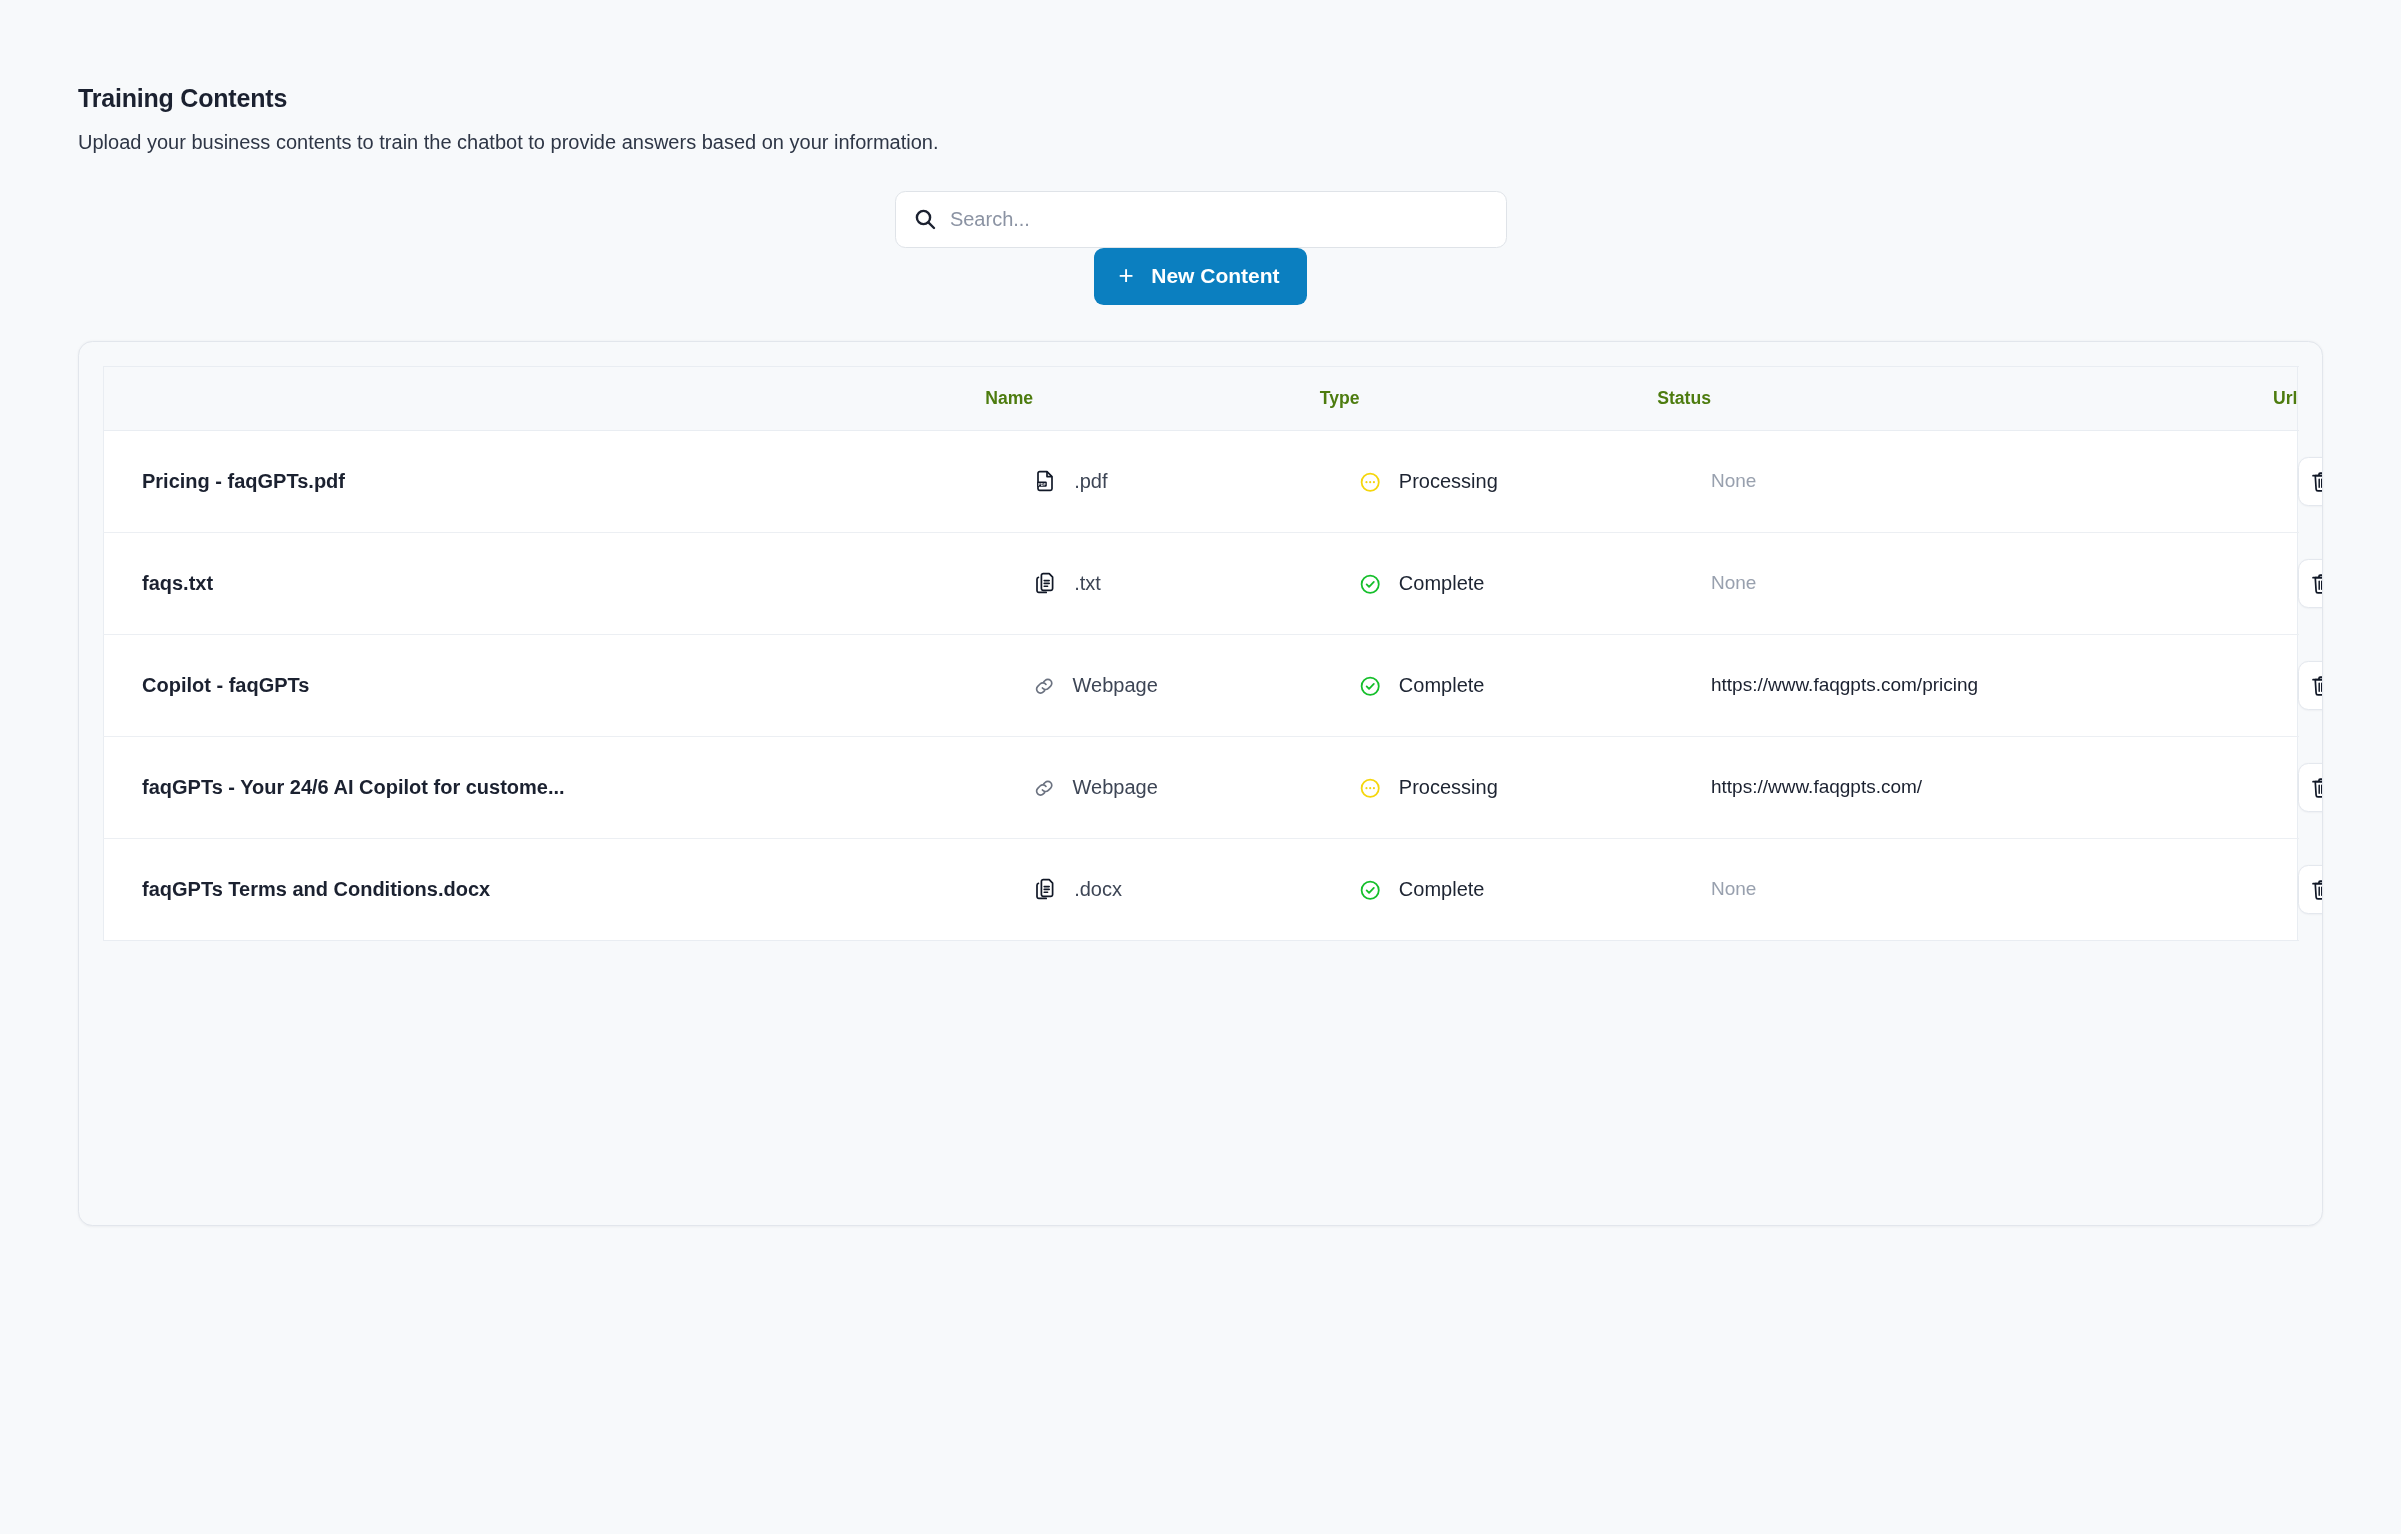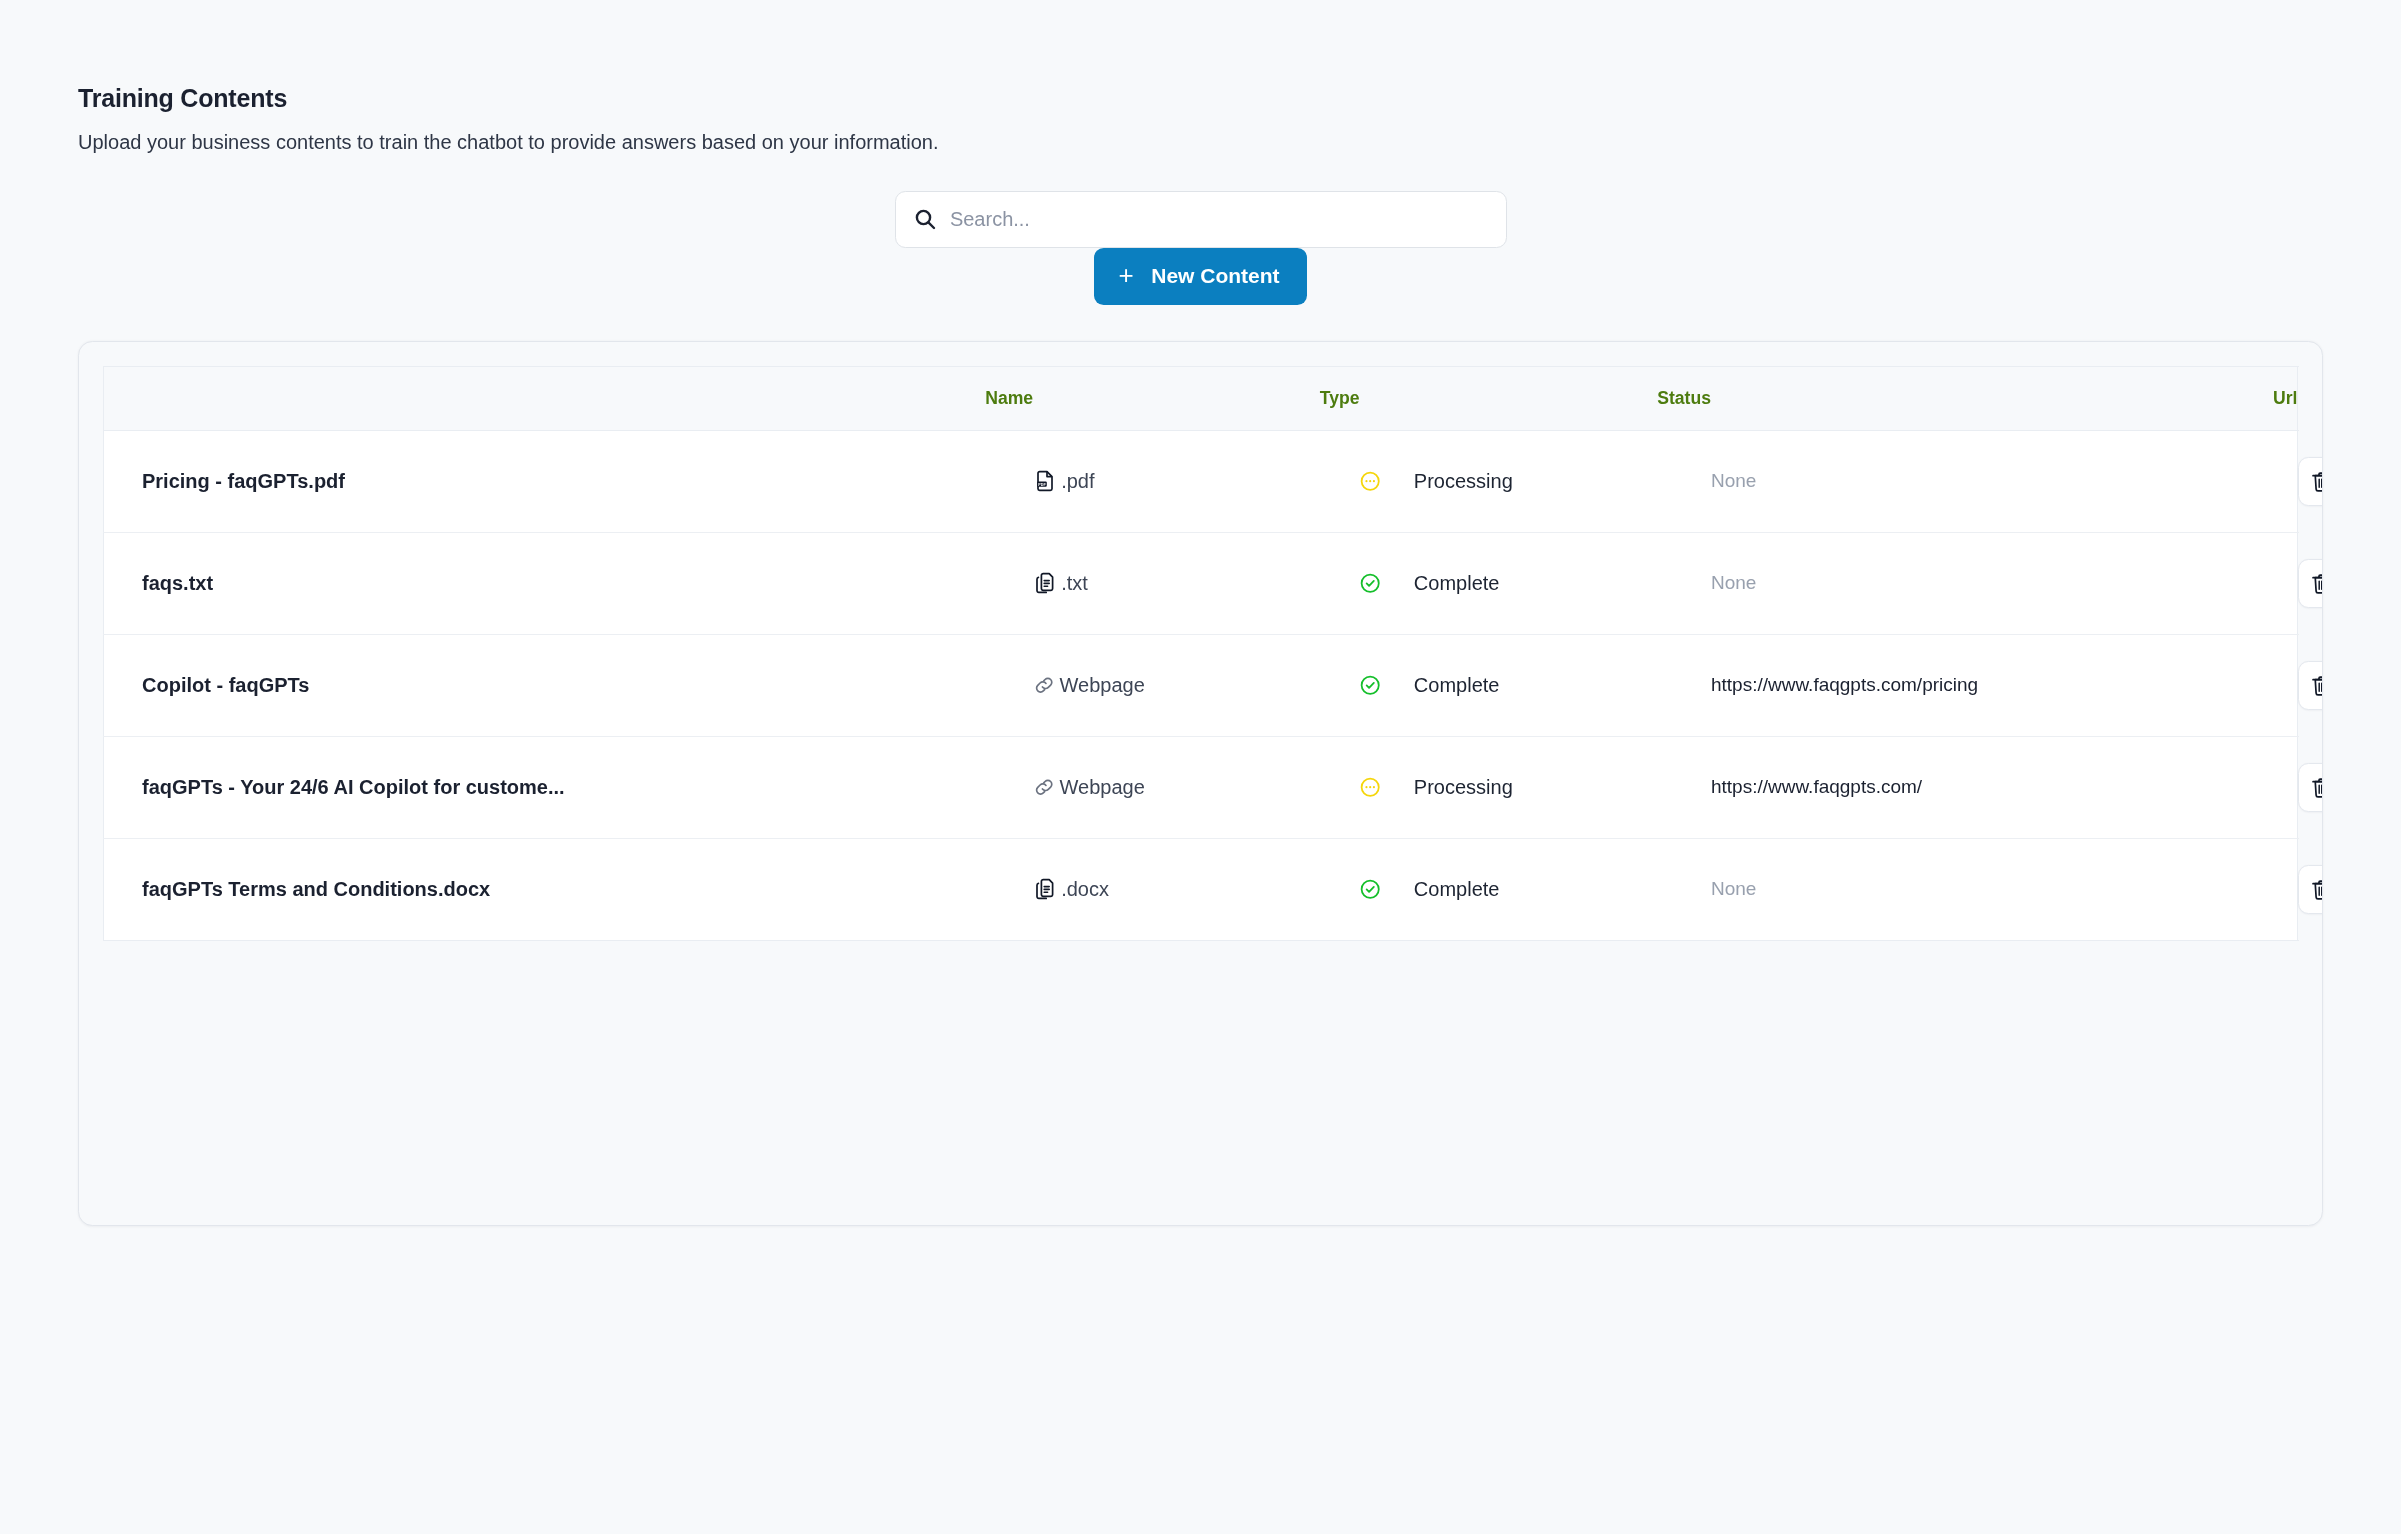--- a/index.html
+++ b/index.html
@@ -130,25 +130,25 @@
   .cell-name {
     padding-left: 38px;
     font-weight: 700;
     font-size: 20px;
     color: #1b2130;
     white-space: nowrap;
     overflow: hidden;
   }
   .cell-type, .cell-status {
     display: flex;
-    align-items: center;
-    gap: 4px;
+    align-items: flex-end;
+    gap: 17px;
   }
   .cell-type .label { color: #3d4555; font-size: 20px; }
-  .cell-status .label { color: #1d2432; font-size: 20px; margin-left: 28px; }
+  .cell-status .label { color: #1d2432; font-size: 20px; }
   .cell-url { color: #1b2130; font-size: 19px; }
   .cell-url.none { color: #98a0ae; }
   .cell-actions { padding-right: 35px; text-align: right; }
   .del-btn {
     width: 49px; height: 49px;
     border: 1.2px solid #e4e8ee;
     background: #ffffff;
     border-radius: 10.4px;
     display: inline-flex;
     align-items: center;

